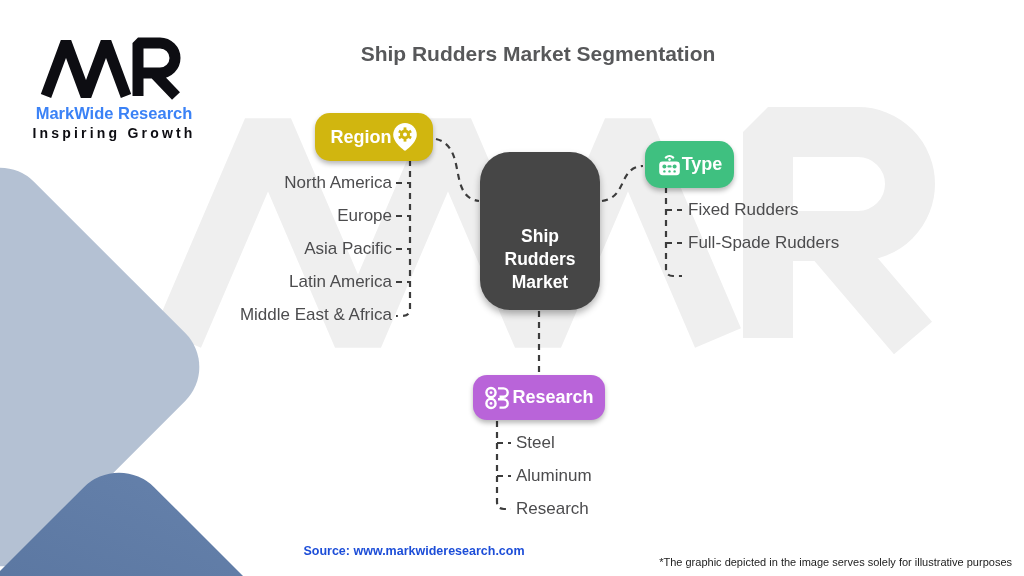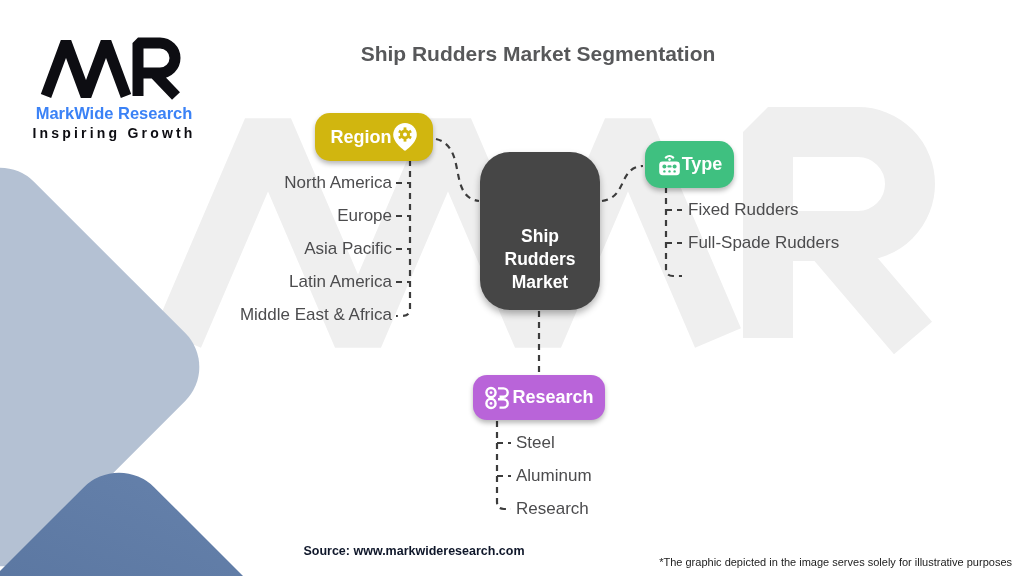--- a/index.html
+++ b/index.html
@@ -46,21 +46,21 @@
 
   
   .items{position:absolute; display:flex; flex-direction:column; gap:9px; z-index:3;
     color:#4c4c4e; font-size:17px;}
   .items div{line-height:24px; white-space:nowrap;}
   .region-items{right:632px; top:171px; align-items:flex-end; text-align:right;}
   .type-items{left:688px; top:198px;}
   .material-items{left:516px; top:431px;}
 
   .source{position:absolute; left:0; top:544px; width:828px; text-align:center;
-    font-size:12.5px; font-weight:bold; color:#0f172a; z-index:3;}
+    font-size:12.5px; font-weight:bold; color:#1d4ed8; z-index:3;}
   .disclaimer{position:absolute; right:12px; top:556px; font-size:11px; color:#1c1c1c; z-index:3;}
 </style>
 </head>
 <body>
 
 <div class="canvas">
 
   <svg class="watermark-svg" width="830" height="225" viewBox="0 0 830 225" aria-hidden="true">
     <g fill="none" stroke="#efefef" stroke-width="50" stroke-linejoin="bevel">
       <path d="M20,220 L110,10 L200,220 L290,10 L380,220 L470,10 L560,220"></path>

